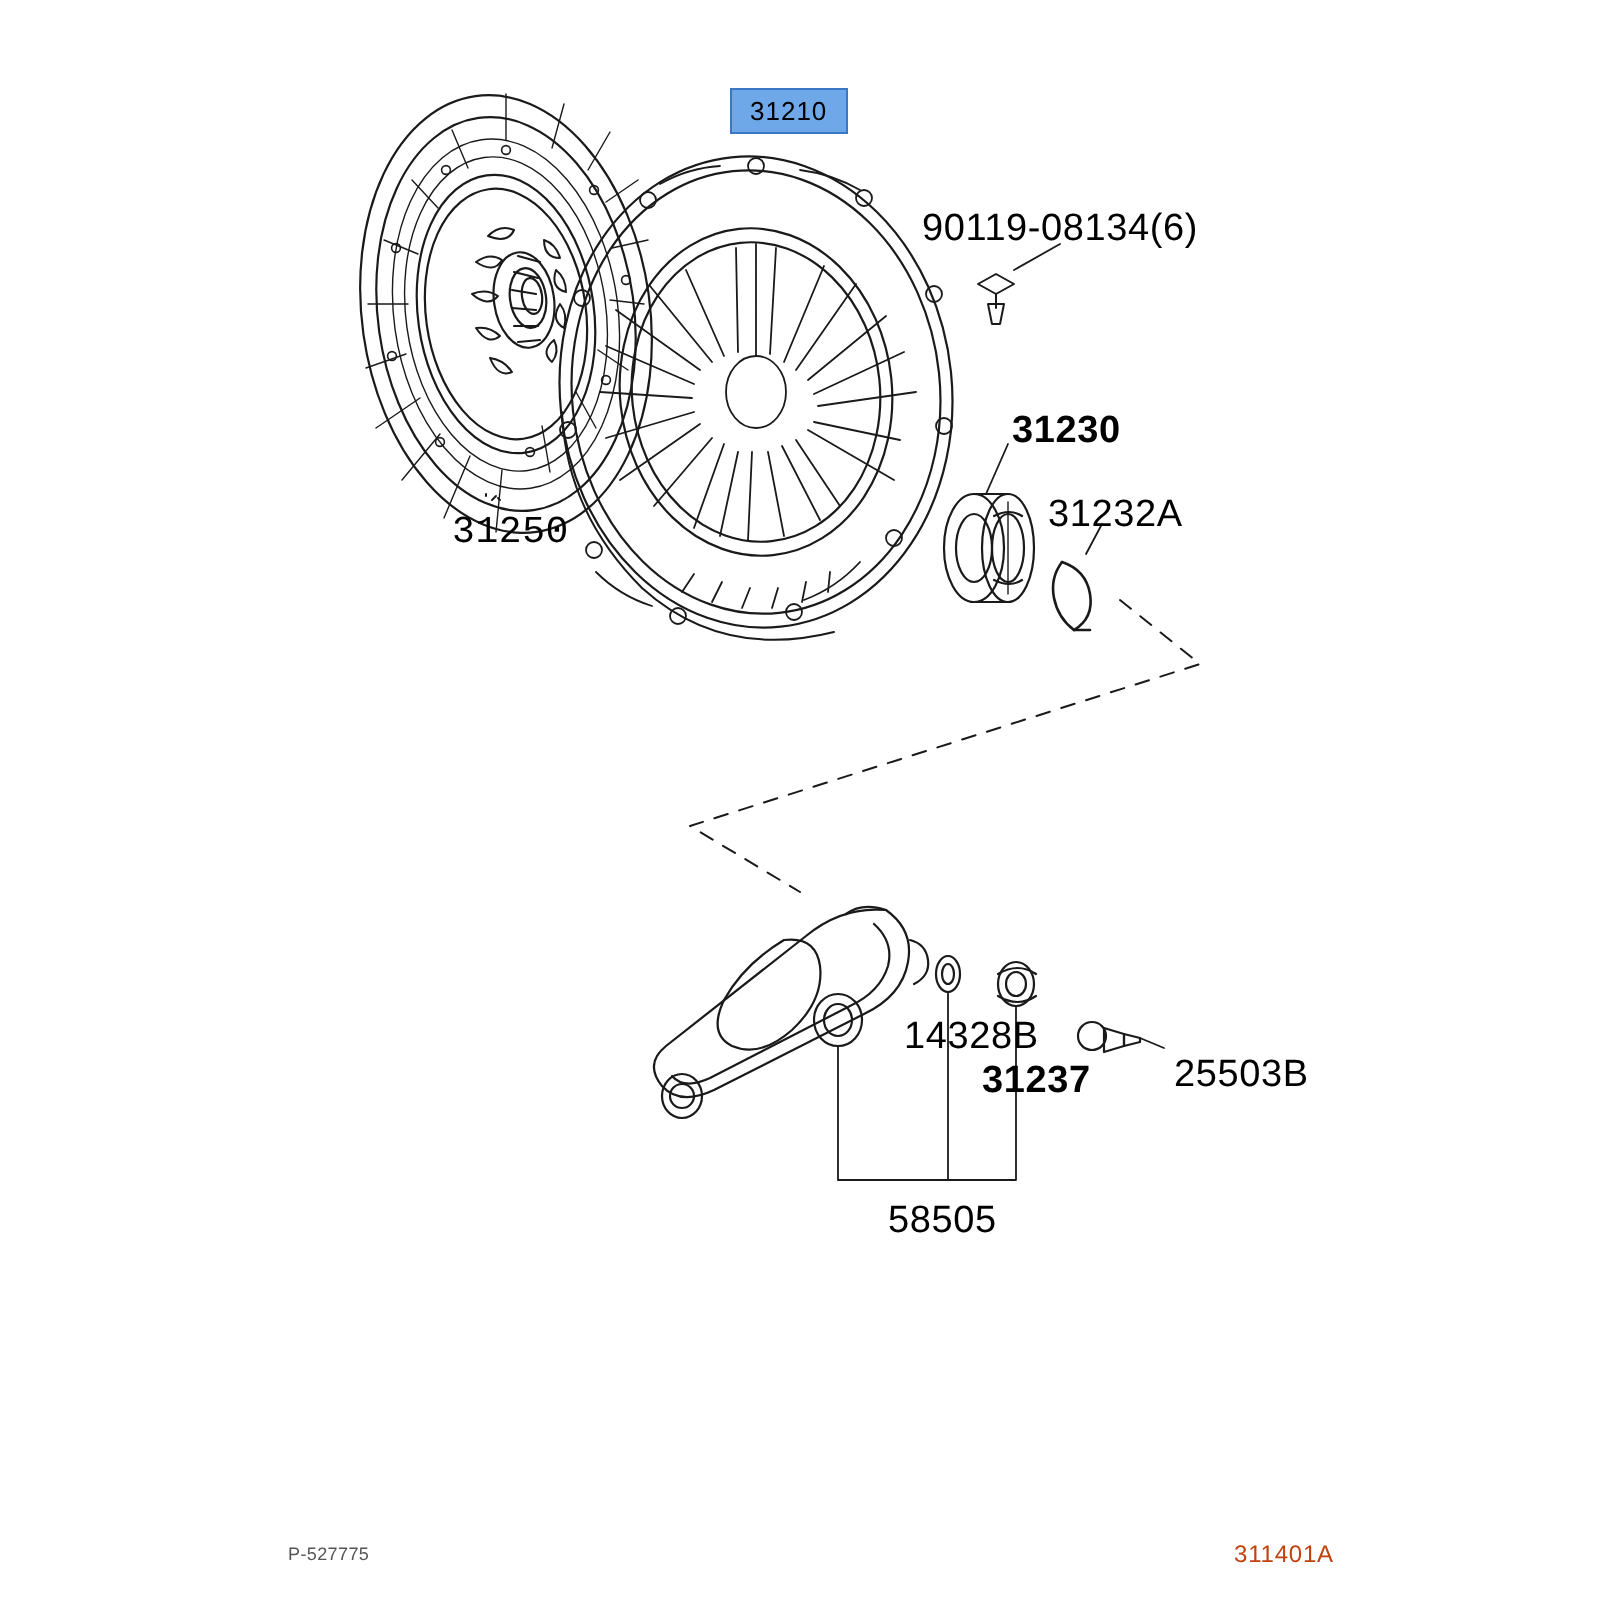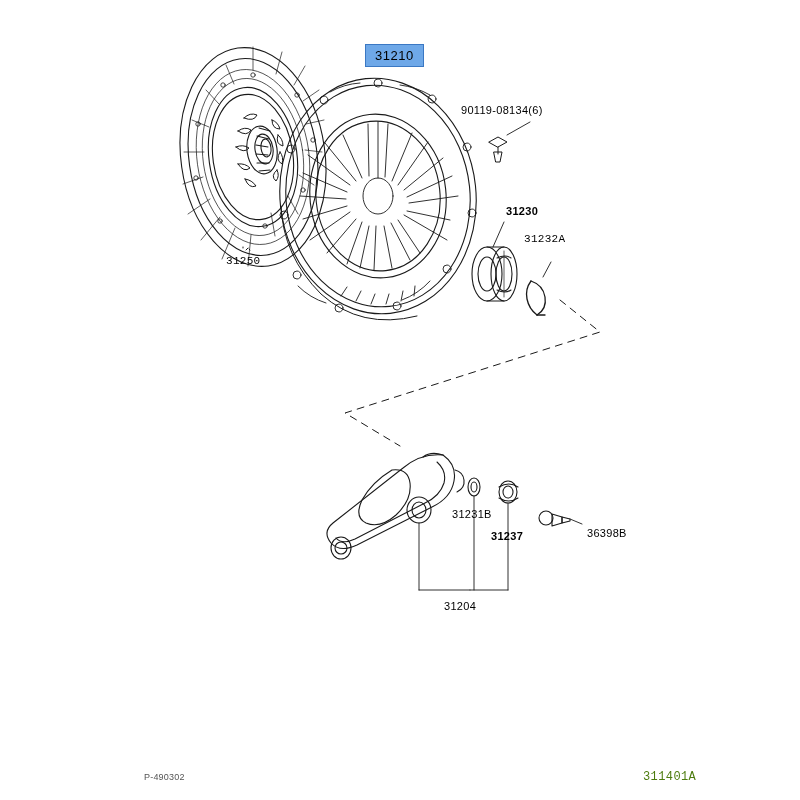--- a/index.html
+++ b/index.html
@@ -18,21 +18,21 @@
   .diagram-svg {
     position: absolute;
     left: 0;
     top: 0;
     width: 800px;
     height: 800px;
   }
   .label {
     position: absolute;
     font-family: "Liberation Sans", sans-serif;
-    font-size: 11px;
+    font-size: 19px;
     color: #000000;
     white-space: nowrap;
     letter-spacing: 0.3px;
   }
   .label-highlight {
     background: #6ea8e8;
     color: #000000;
     padding: 3px 9px 3px 9px;
     border: 1px solid #3b78c3;
     font-size: 13px;
@@ -40,25 +40,24 @@
   }
   .footer-left {
     position: absolute;
     font-family: "Liberation Sans", sans-serif;
     font-size: 9px;
     color: #555555;
     letter-spacing: 0.2px;
   }
   .footer-right {
     position: absolute;
-    font-family: Liberation Mono, monospace;
+    font-family: Liberation Sans, sans-serif;
     font-size: 12px;
-    color: #4d7c0f;
+    color: #c2410c;
     letter-spacing: 0.4px;
-    margin-left: 26px;
   }
 </style>
 </head>
 <body>
 
 <div id="page">
 
   <svg class="diagram-svg" viewBox="0 0 800 800" xmlns="http://www.w3.org/2000/svg">
     <g fill="none" stroke="#1a1a1a" stroke-width="1.1" stroke-linecap="round" stroke-linejoin="round">
 
@@ -215,27 +214,27 @@
   </svg>
 
   <div class="label label-highlight" style="left:365px; top:44px;">31210</div>
 
   <div class="label" style="left:461px; top:104px;">90119-08134(6)</div>
 
   <div class="label" style="left:226px; top:255px;font-family:Liberation Mono, monospace;">31250</div>
 
   <div class="label" style="left:506px; top:205px;font-weight:bold;">31230</div>
 
-  <div class="label" style="left:524px; top:233px;font-family:Liberation Mono, monospace;">31232A</div>
-
-  <div class="label" style="left:452px; top:508px;">31231B</div>
+  <div class="label" style="left:524px; top:247px;">31232A</div>
+
+  <div class="label" style="left:452px; top:508px;">14328B</div>
 
   <div class="label" style="left:491px; top:530px;font-weight:bold;">31237</div>
 
-  <div class="label" style="left:587px; top:527px;">36398B</div>
-
-  <div class="label" style="left:444px; top:600px;">31204</div>
-
-  <div class="footer-left" style="left:144px; top:772px;">P-490302</div>
+  <div class="label" style="left:587px; top:527px;">25503B</div>
+
+  <div class="label" style="left:444px; top:600px;">58505</div>
+
+  <div class="footer-left" style="left:144px; top:772px;">P-527775</div>
 
   <div class="footer-right" style="left:617px; top:770px;">311401A</div>
 
 </div>
 
 </body></html>

